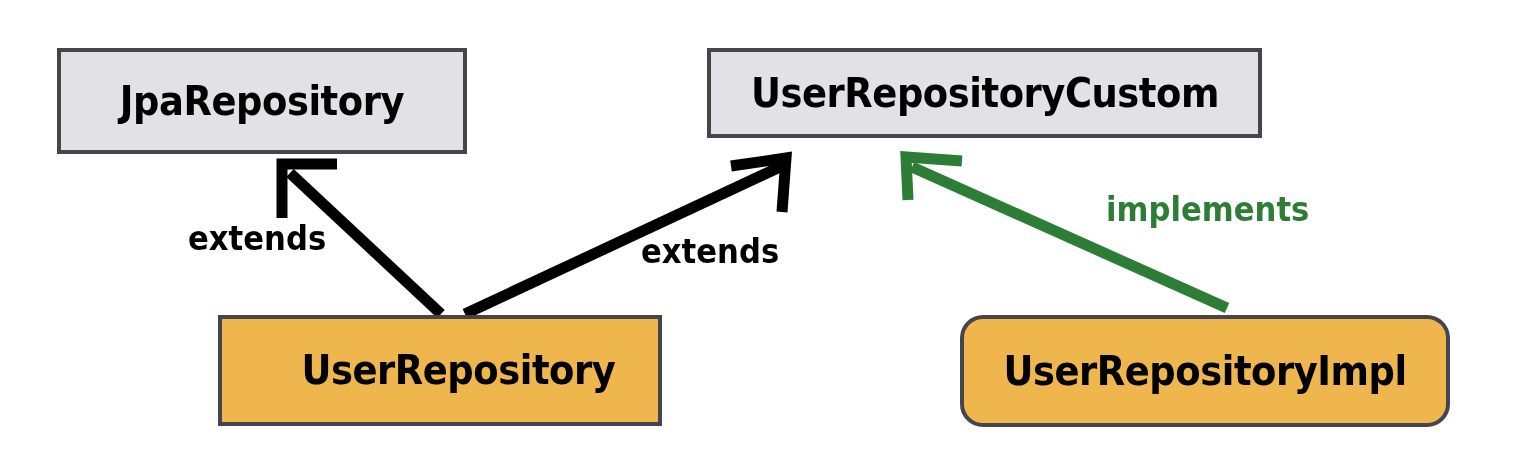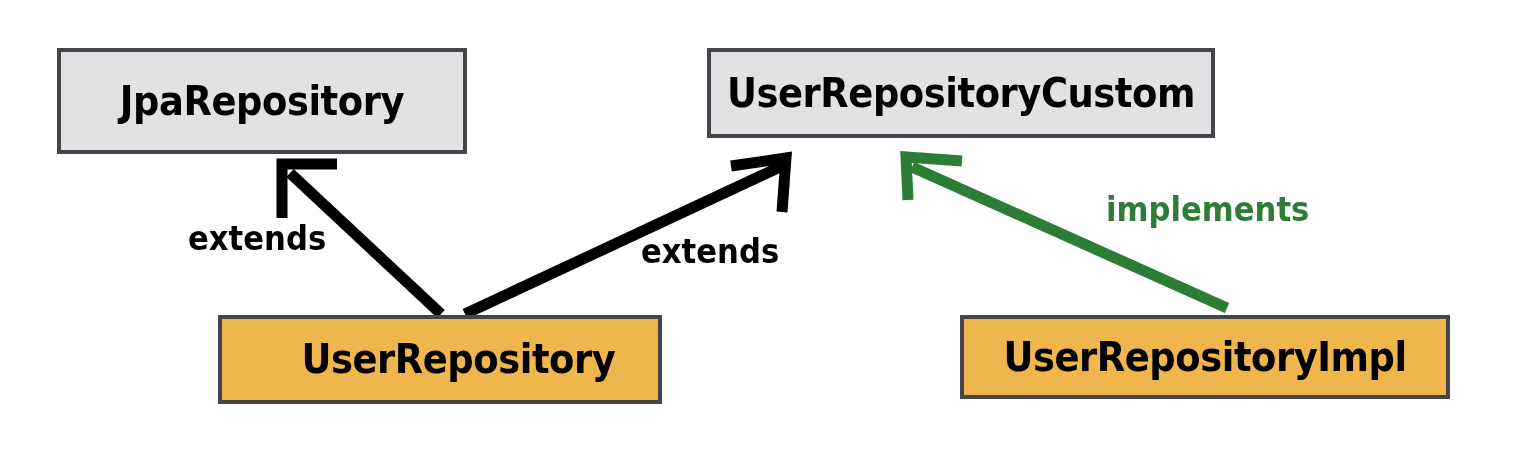--- a/index.html
+++ b/index.html
@@ -44,23 +44,23 @@
     transform-origin: center center;
     white-space: nowrap;
   }
   .node-interface {
     background: #e2e2e4;
   }
   .node-class {
     background: #efb64d;
   }
   #node-jpa-repository      { left: 57px;  top: 48px;  width: 410px; height: 106px; }
-  #node-user-repo-custom    { left: 707px; top: 48px;  width: 508px; height: 90px; }
-  #node-user-repository     { left: 218px; top: 315px; width: 444px; height: 89px; padding-left: 36px; }
-  #node-user-repo-impl      { left: 960px; top: 315px; width: 490px; height: 84px; }
+  #node-user-repo-custom    { left: 707px; top: 48px;  width: 555px; height: 90px; }
+  #node-user-repository     { left: 218px; top: 315px; width: 444px; height: 111px; padding-left: 36px; }
+  #node-user-repo-impl      { left: 960px; top: 315px; width: 490px; height: 112px; border-radius: 23px; }
 
   .edge-label {
     position: absolute;
     font-family: "DejaVu Sans", sans-serif;
     font-weight: bold;
     font-size: 33px;
     line-height: 1;
     white-space: nowrap;
     transform: scaleX(0.93);
     transform-origin: left center;

